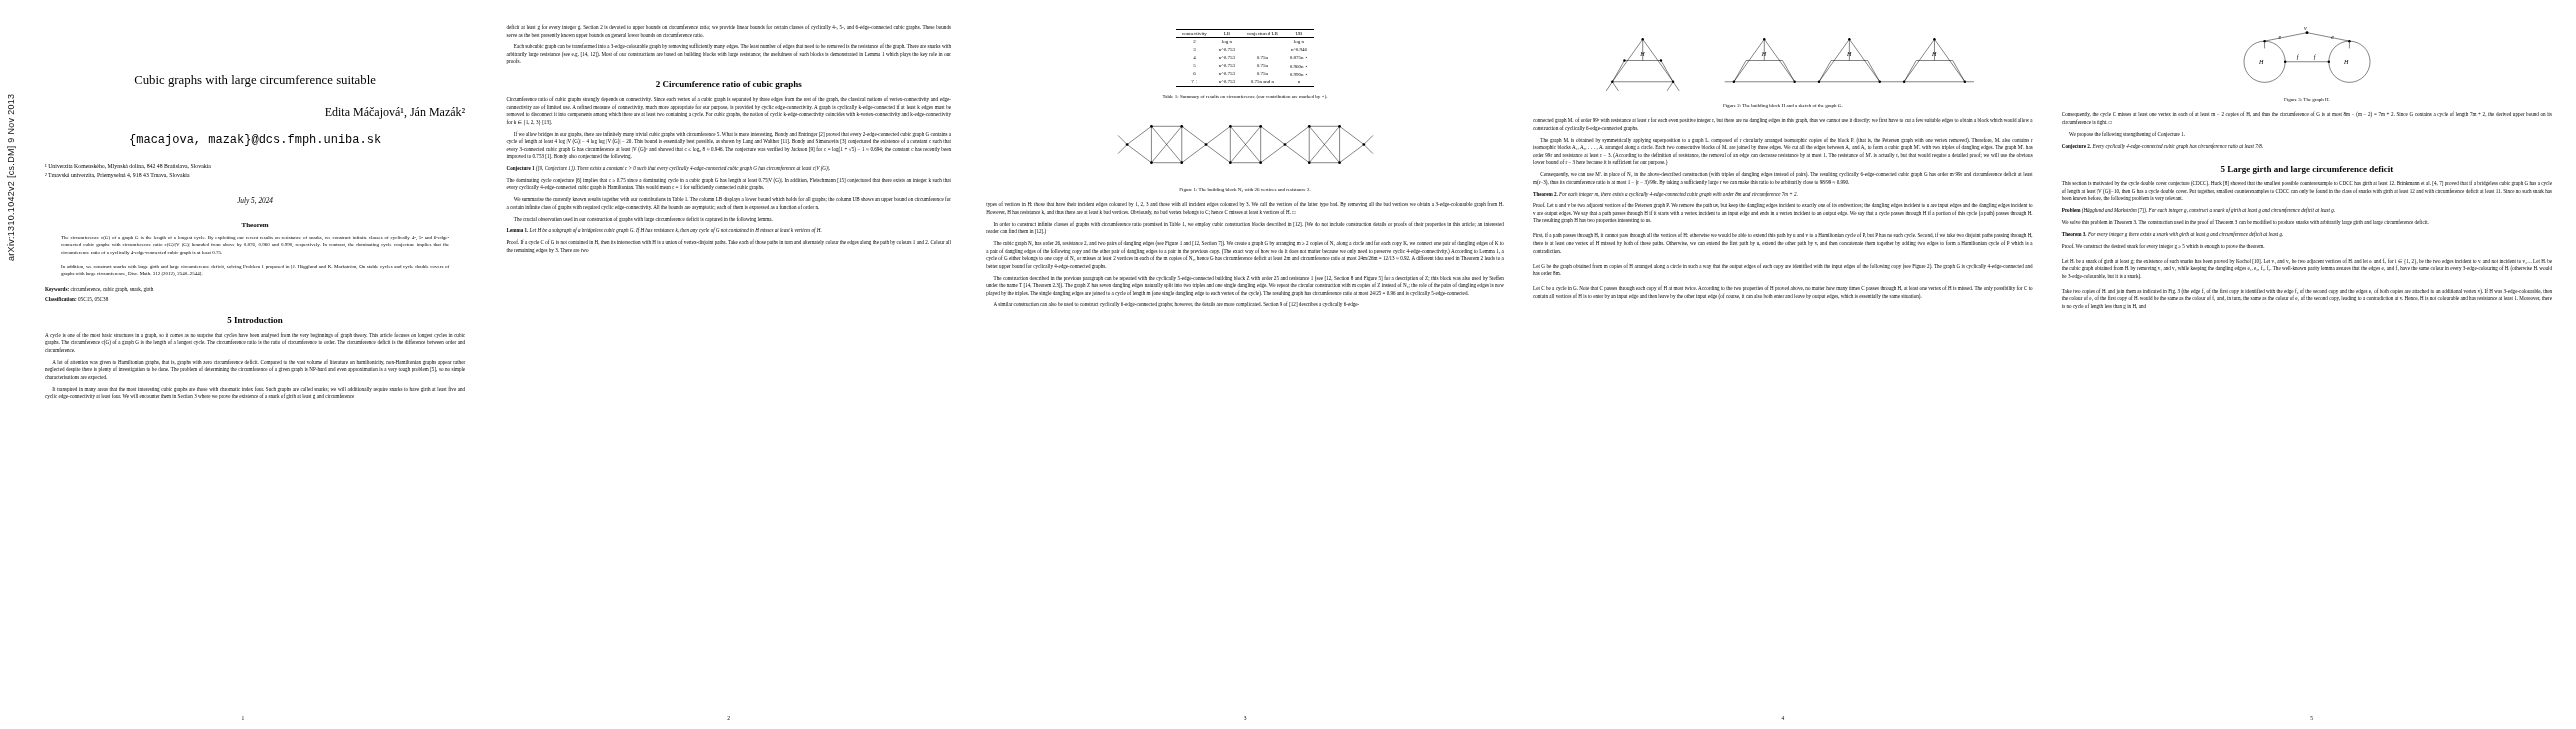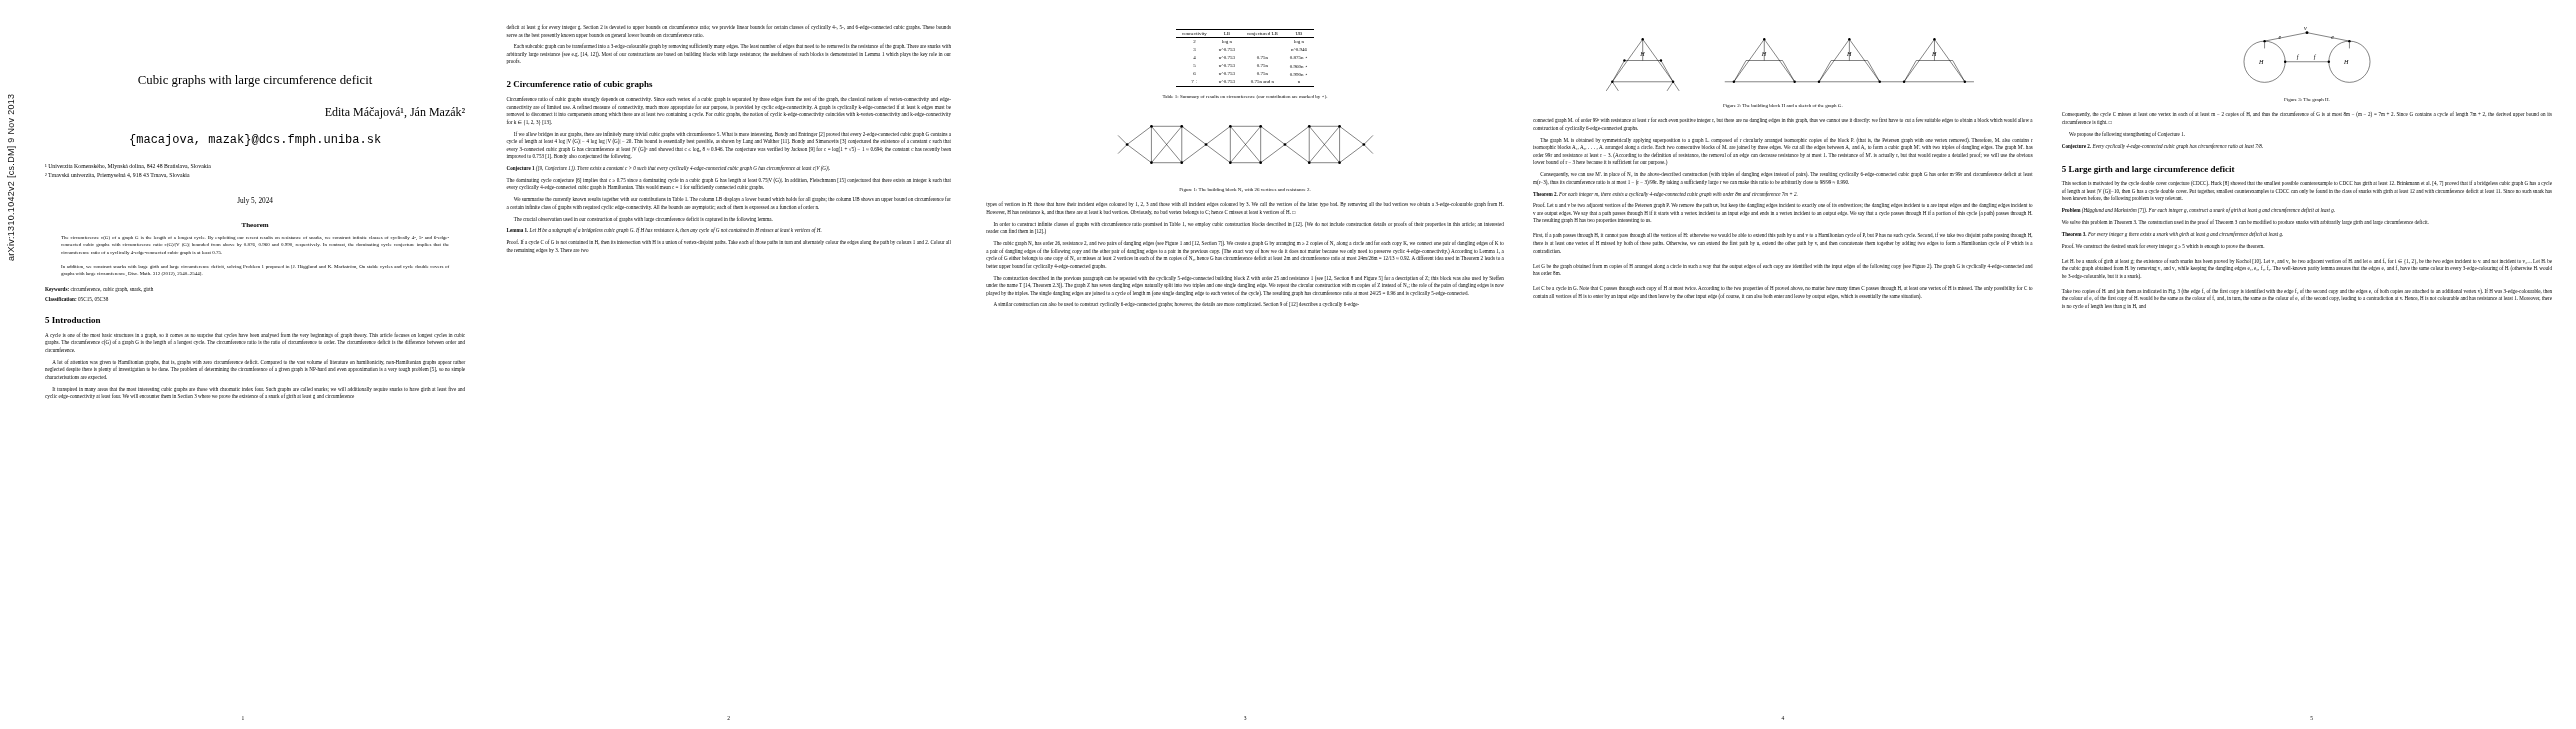--- a/index.html
+++ b/index.html
@@ -9,26 +9,26 @@
   .col{position:relative;height:729px;box-sizing:border-box;}
   .c1{width:486px;padding:24px 20.7px 12px 45px;}
   .c2{width:486px;padding:24px 20.7px 12px 20.7px;}
   .c3{width:547px;padding:24px 14.6px 12px 14.6px;}
   .c4{width:529px;padding:24px 14.6px 12px 14.6px;}
   .c5{width:529px;padding:24px 24px 12px 14.6px;}
   .ttl{font-size:12.8px;text-align:center;margin:49px 0 16px;line-height:1.25;}
   .authors{font-size:12px;text-align:right;margin:0 0 13.4px;}
   .mail{font-family:"Liberation Mono",monospace;font-size:12px;text-align:center;margin:0 0 16px;}
   .affil{font-size:5.8px;text-align:left;margin:1.2px 0;line-height:1.35;}
-  .date{font-size:7.3px;text-align:center;margin:16px 0 16px;}
+  .date{font-size:7.3px;text-align:center;margin:16px 0 16px;font-style:italic;}
   .abs-h{font-size:7px;font-weight:bold;text-align:center;margin:6px 0 4.9px;}
   .abs{font-size:5px;text-align:justify;line-height:1.45;margin:0 16px 8.5px 16px;}
   .kw{font-size:5.2px;margin:3.6px 0 1.8px;text-align:left;}
   .kw b{font-weight:bold;}
-  .sec{font-size:9px;font-weight:bold;margin:13.4px 0 6px;line-height:1.2;}
+  .sec{font-size:9px;font-weight:bold;margin:13.4px 0 6px;line-height:1.2;text-align:center;}
   p.t{font-size:5.1px;line-height:1.48;text-align:justify;margin:0 0 4.3px;text-indent:7.3px;}
   p.t.ni{text-indent:0;}
   .it{font-style:italic;}
   .bd{font-weight:bold;}
   .pgnum{position:absolute;bottom:8.5px;width:100%;left:0;text-align:center;font-size:5.5px;}
   
   table.summary{border-collapse:collapse;font-size:5px;margin:4.9px auto 6px;}
   table.summary td,table.summary th{padding:1.2px 6px;text-align:center;font-weight:normal;}
   table.summary thead th{border-bottom:0.6px solid #000;}
   table.summary thead tr.top th{border-top:0.6px solid #000;}
@@ -40,21 +40,21 @@
   .thm{font-size:5.1px;line-height:1.48;text-align:justify;margin:0 0 4.3px;}
 </style>
 </head>
 <body>
 
 <div class="page-wrap">
 
   <div class="arxiv-stamp">arXiv:1310.1042v2  [cs.DM]  9 Nov 2013</div>
 
   <div class="col c1">
-    <div class="ttl">Cubic graphs with large circumference deficit</div>
+    <div class="ttl">Cubic graphs with large circumference suitable</div>
     <div class="authors">Edita Máčajová¹, Ján Mazák²</div>
     <div class="mail">{macajova, mazak}@dcs.fmph.uniba.sk</div>
     <div class="affil">¹ Univerzita Komenského, Mlynská dolina, 842 48 Bratislava, Slovakia</div>
     <div class="affil">² Trnavská univerzita, Priemyselná 4, 918 43 Trnava, Slovakia</div>
     <div class="date">July 5, 2024</div>
     <div class="abs-h">Theorem</div>
     <div class="abs" style="white-space:pre-line">The circumference c(G) of a graph G is the length of a longest cycle. By exploiting our recent results on resistance of snarks, we construct infinite classes of cyclically 4-, 5- and 6-edge-connected cubic graphs with circumference ratio c(G)/|V (G)| bounded from above by 0.876, 0.960 and 0.990, respectively. In contrast, the dominating cycle conjecture implies that the circumference ratio of a cyclically 4-edge-connected cubic graph is at least 0.75.
 
 In addition, we construct snarks with large girth and large circumference deficit, solving Problem 1 proposed in [J. Hägglund and K. Markström, On stable cycles and cycle double covers of graphs with large circumference, Disc. Math. 312 (2012), 2540–2544].</div>
     <div class="kw"><b>Keywords:</b> <span>circumference, cubic graph, snark, girth</span></div>

